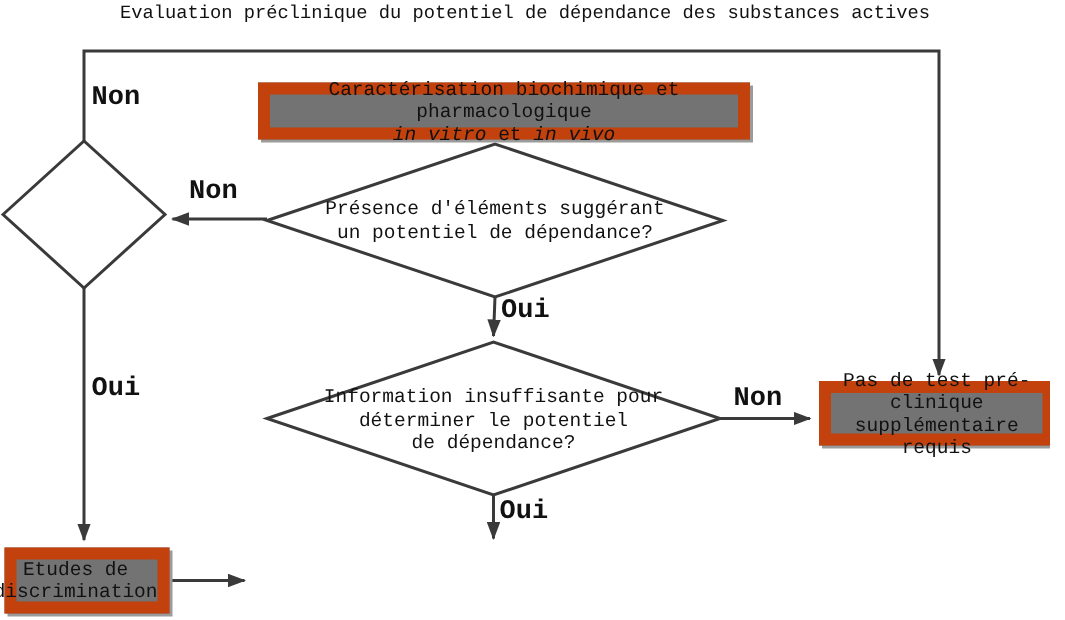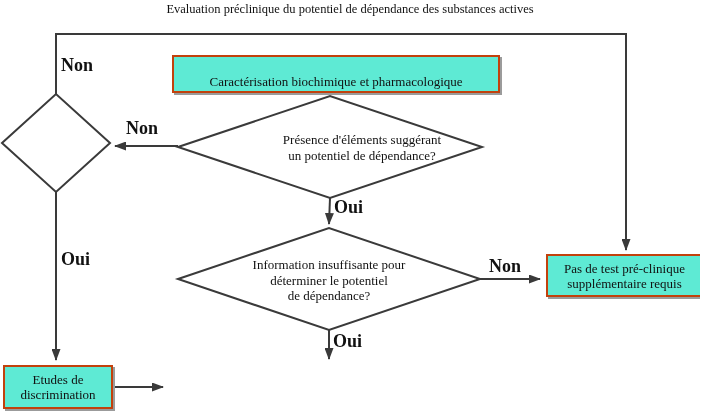--- a/index.html
+++ b/index.html
@@ -5,21 +5,21 @@
   html, body {
     margin: 0;
     padding: 0;
     background: #ffffff;
   }
   #canvas {
     position: relative;
     width: 700px;
     height: 413px;
     background: #ffffff;
-    font-family: Liberation Serif, serif;
+    font-family: Liberation Mono, monospace;
     color: #111111;
     overflow: hidden;
   }
   #wires {
     position: absolute;
     left: 0; top: 0;
     width: 710px; height: 413px;
   }
   .title {
     position: absolute;
@@ -27,26 +27,26 @@
     text-align: center;
     font-size: 12.5px;
     line-height: 14px;
     color: #111111;
   }
   .title-l1 { top: 2px; }
   .title-l2 { top: 16px; }
   .gbox {
     position: absolute;
     box-sizing: border-box;
-    background: #5eead4;
-    border: 2px solid #c2410c;
+    background: #737373;
+    border: 8px solid #c2410c;
     box-shadow: 2px 2px 0 #9b9b9b;
     display: flex;
     align-items: center;
-    justify-content: center;
+    justify-content: flex-end;
     text-align: center;
     font-size: 13px;
     line-height: 15px;
     white-space: pre-line;
   }
   .dlabel {
     position: absolute;
     transform: translate(-50%, -50%);
     width: max-content;
     text-align: center;
@@ -93,31 +93,32 @@
     <path d="M 114,387 L 163,387" fill="none" stroke="#3a3a3a" stroke-width="2" marker-end="url(#arr)"></path>
 
     <polygon points="178,147 330,96 482,147 330,198" fill="#ffffff" stroke="#3a3a3a" stroke-width="2"></polygon>
     <polygon points="2,143 56,94 110,143 56,192" fill="#ffffff" stroke="#3a3a3a" stroke-width="2"></polygon>
     <polygon points="178,279 329,228 480,279 329,330" fill="#ffffff" stroke="#3a3a3a" stroke-width="2"></polygon>
   </svg>
 
   <div class="gbox" style="left:172px; top:55px; width:328px; height:38px;">
     <div>
       <span>Caractérisation biochimique et pharmacologique</span>
+      <span class="box-line2"><span class="it">in vitro</span><span> et </span><span class="it">in vivo</span></span>
     </div>
   </div>
 
   <div class="gbox" style="left:3px; top:365px; width:110px; height:44px;">Etudes de
 discrimination</div>
 
   <div class="gbox" style="left:546px; top:254px; width:157px; height:43px;">Pas de test pré-clinique
 supplémentaire requis</div>
 
 
-  <div class="dlabel" style="left:330px; top:147px;margin-left:32px;">Présence d'éléments suggérant
+  <div class="dlabel" style="left:330px; top:147px;">Présence d'éléments suggérant
 un potentiel de dépendance?</div>
   <div class="dlabel" style="left:329px; top:280px;">Information insuffisante pour
 déterminer le potentiel
 de dépendance?</div>
 
   <div class="elabel" style="left:61px; top:58px;">Non</div>
   <div class="elabel" style="left:126px; top:121px;">Non</div>
   <div class="elabel" style="left:334px; top:200px;">Oui</div>
   <div class="elabel" style="left:61px; top:252px;">Oui</div>
   <div class="elabel" style="left:489px; top:259px;">Non</div>

